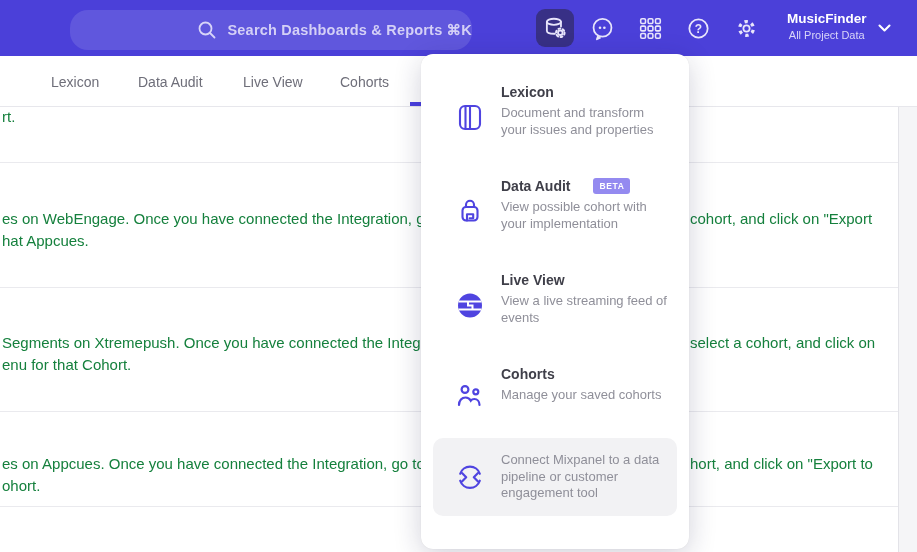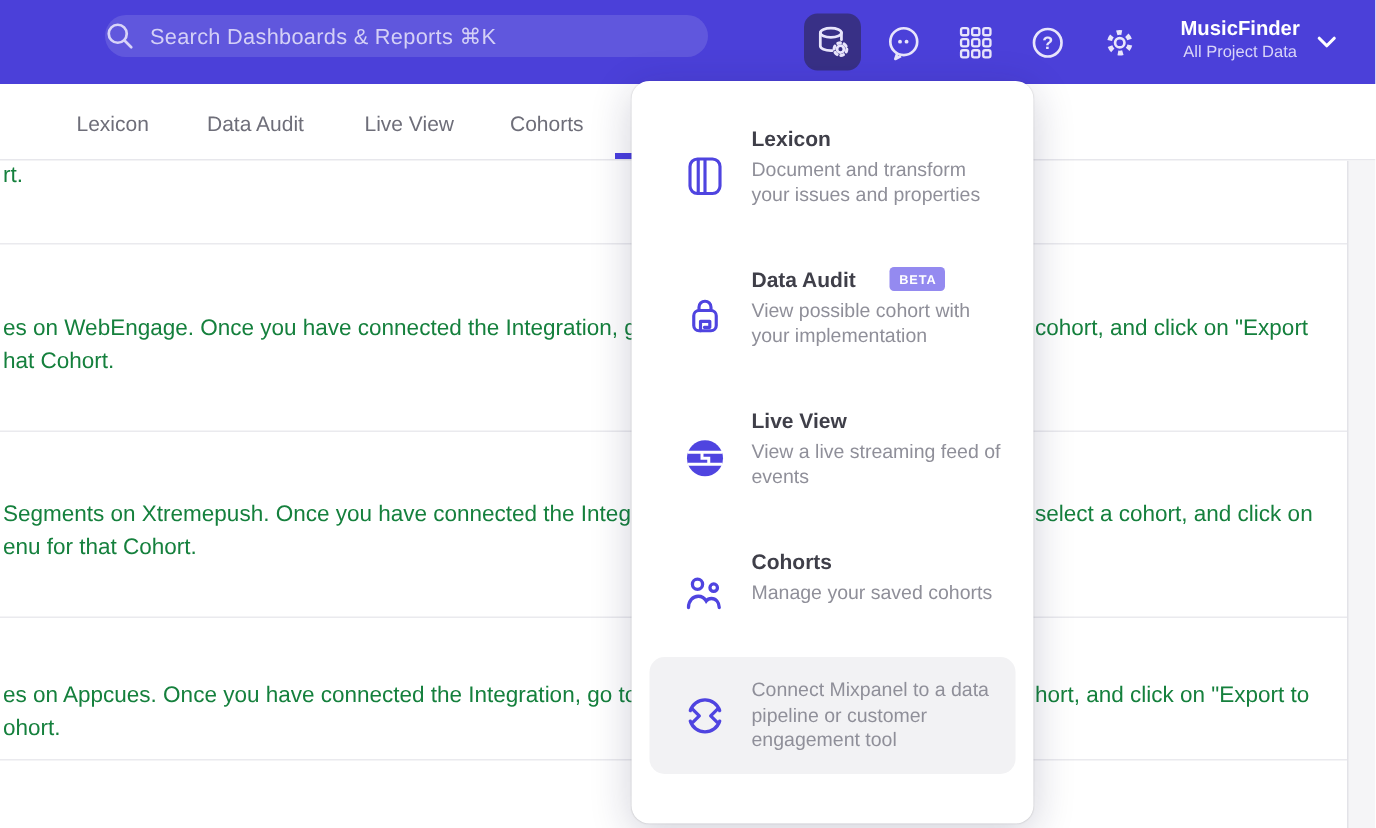--- a/index.html
+++ b/index.html
@@ -1,23 +1,23 @@
 <!DOCTYPE html>
 <html><head>
 <meta charset="utf-8">
 <style>
   * { margin:0; padding:0; box-sizing:border-box; }
   html,body { width:917px; height:552px; overflow:hidden; }
   body { font-family:"Liberation Sans", sans-serif; position:relative; background:#ffffff; }
 
   
   .header { position:absolute; left:0; top:0; width:917px; height:56px; background:#4b40d9; z-index:5; }
-  .search-pill { position:absolute; left:70px; top:10px; width:402px; height:28px;
+  .search-pill { position:absolute; left:70px; top:10px; width:402px; height:40px;
     background:rgba(255,255,255,0.12); border-radius:18px; display:flex; align-items:center;
-    justify-content:flex-start; gap:10px; cursor:text; }
+    justify-content:flex-end; gap:10px; cursor:text;font-weight:bold; }
   .search-pill .ph { color:#d4d0f6; font-size:14.5px; letter-spacing:0.2px; }
   .nav-btn { position:absolute; width:38px; height:38px; top:9px; border-radius:9px;
     display:flex; align-items:center; justify-content:center; cursor:pointer; }
   .nav-btn.active { background:#383086; }
   .project { position:absolute; left:787px; top:11px; color:#ffffff; cursor:pointer; }
   .project .name { font-size:13.5px; font-weight:bold; }
   .project .scope { font-size:11px; font-weight:normal; color:#d9d5f8; margin-top:3px;text-align:center; }
   .chev { position:absolute; left:878px; top:24px; }
 
   
@@ -134,21 +134,21 @@
   <div class="tab" style="left:340px;">Cohorts</div>
   <div class="tab-underline"></div>
 </div>
 
 <div class="content">
   <span class="frag" style="left:2px; top:1px;">rt.</span>
   <div class="divider" style="top:55px;"></div>
 
   <span class="frag" style="left:2px;   top:103px;">es on WebEngage. Once you have connected the Integration, go to the</span>
   <span class="frag" style="left:690px; top:103px;">cohort, and click on "Export</span>
-  <span class="frag" style="left:2px;   top:125px;">hat Cohort.</span>
+  <span class="frag" style="left:2px;   top:125px;">hat Appcues.</span>
   <div class="divider" style="top:180px;"></div>
 
   <span class="frag" style="left:2px;   top:227px;">Segments on Xtremepush. Once you have connected the Integration,</span>
   <span class="frag" style="left:690px; top:227px;">select a cohort, and click on</span>
   <span class="frag" style="left:2px;   top:249px;">enu for that Cohort.</span>
   <div class="divider" style="top:304px;"></div>
 
   <span class="frag" style="left:2px;   top:348px;">es on Appcues. Once you have connected the Integration, go to the M</span>
   <span class="frag" style="left:690px; top:348px;">hort, and click on "Export to</span>
   <span class="frag" style="left:2px;   top:370px;">ohort.</span>

